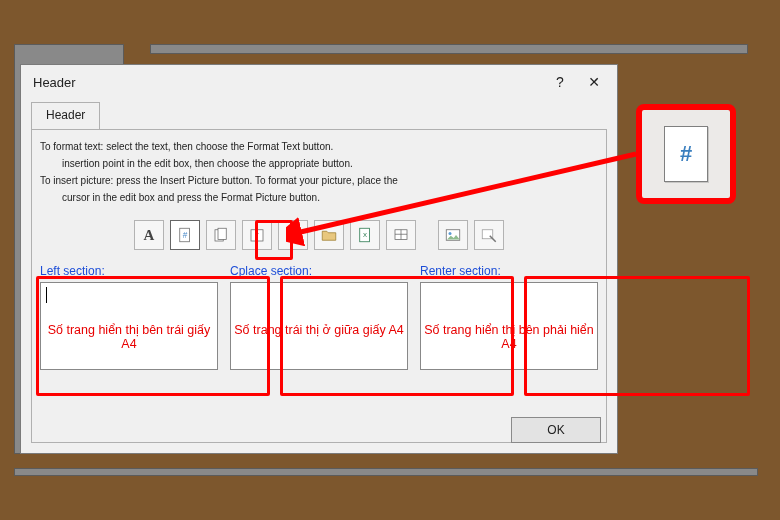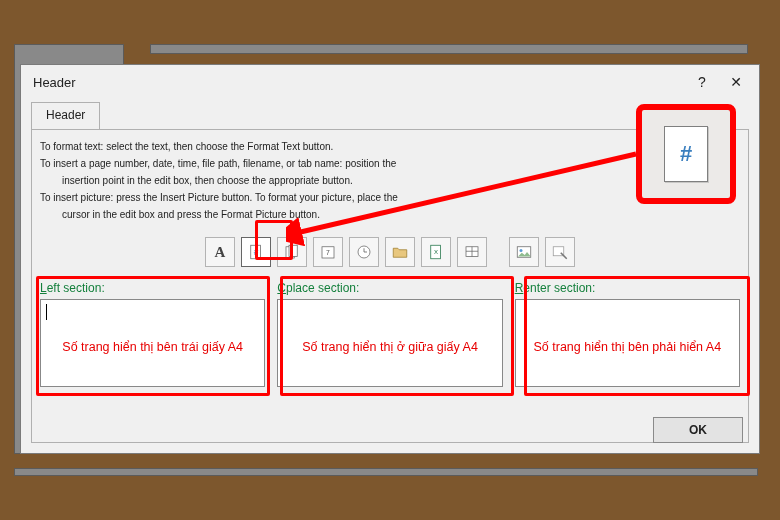--- a/index.html
+++ b/index.html
@@ -10,21 +10,21 @@
 
   .bg-shape {
     position: absolute;
     background: #fff;
     border: 1px solid #999;
   }
 
   .dialog {
     position: absolute;
     left: 20px; top: 64px;
-    width: 740px; height: 390px;
+    width: 598px; height: 390px;
     background: #f0f0f0;
     border: 1px solid #7a7a7a;
     display: flex; flex-direction: column;
   }
   .titlebar {
     height: 34px; display: flex; align-items: center;
     padding: 0 6px 0 12px;
     font-size: 13px; color: #222;
   }
   .titlebar .spacer { flex: 1; }
@@ -65,21 +65,21 @@
   .tool.sel { border-color: #666; background:#fff; }
 
   .sections {
     margin-top: 14px;
     display:flex; gap:12px;
   }
   .sec {
     flex:1;
     display:flex; flex-direction:column;
   }
-  .sec-label { font-size: 12px; color:#15803d; }
+  .sec-label { font-size: 12px; color:#1d4ed8; }
   .sec-label .u { text-decoration: underline; }
   .sec-box {
     margin-top: 4px;
     height: 88px;
     background: #fff;
     border: 1px solid #888;
     position: relative;
     padding: 8px;
     font-size: 12px;
   }
@@ -93,21 +93,21 @@
   }
 
   .btn-row {
     position:absolute; right: 16px; bottom: 10px;
     display:flex; gap:16px;
   }
   .dbtn {
     width: 90px; height: 26px;
     border: 1px solid #8a8a8a; background:#e3e3e3;
     font-size:12px; color:#222;
-    display:flex; align-items:center; justify-content:center;font-weight:bold;
+    display:flex; align-items:center; justify-content:center;
   }
 
   
   .hl { position:absolute; border: 3px solid #ff0000; border-radius: 2px; pointer-events:none; }
   .hl-callout {
     position:absolute; border: 6px solid #ff0000; border-radius: 8px;
     background:#eceae8;
     display:flex; align-items:center; justify-content:center;
   }
   .hl-callout .page-icon {
@@ -138,21 +138,20 @@
   </div>
 
   <div class="tab-row">
     <span class="tab">Header</span>
   </div>
 
   <div class="panel">
 
     <div class="instr">
       <span class="line">To format text:  select the text, then choose the Format Text button.</span>
-      <span class="line">To insert a page number, date, time, file path, filename, or tab name:  position the</span>
       <span class="line indent">insertion point in the edit box, then choose the appropriate button.</span>
       <span class="line">To insert picture: press the Insert Picture button.  To format your picture, place the</span>
       <span class="line indent">cursor in the edit box and press the Format Picture button.</span>
     </div>
 
     <div class="toolbar">
       <div class="tool">
         <span style="font-weight:bold;font-family:'Times New Roman',serif;font-size:15px;">A</span>
       </div>
       <div class="tool sel">
@@ -218,21 +217,21 @@
       <div class="sec">
         <div class="sec-label"><span class="u">L</span><span>eft section:</span></div>
         <div class="sec-box">
           <div class="caret"></div>
           <div class="annotation">Số trang hiển thị bên trái giấy A4</div>
         </div>
       </div>
       <div class="sec">
         <div class="sec-label"><span class="u">C</span><span>place section:</span></div>
         <div class="sec-box">
-          <div class="annotation">Số trang hiển thị ở giữa giấy A4</div>
+          <div class="annotation">Số trang trái thị ở giữa giấy A4</div>
         </div>
       </div>
       <div class="sec">
         <div class="sec-label"><span class="u">R</span><span>enter section:</span></div>
         <div class="sec-box">
           <div class="annotation">Số trang hiển thị bên phải hiển A4</div>
         </div>
       </div>
     </div>
 

